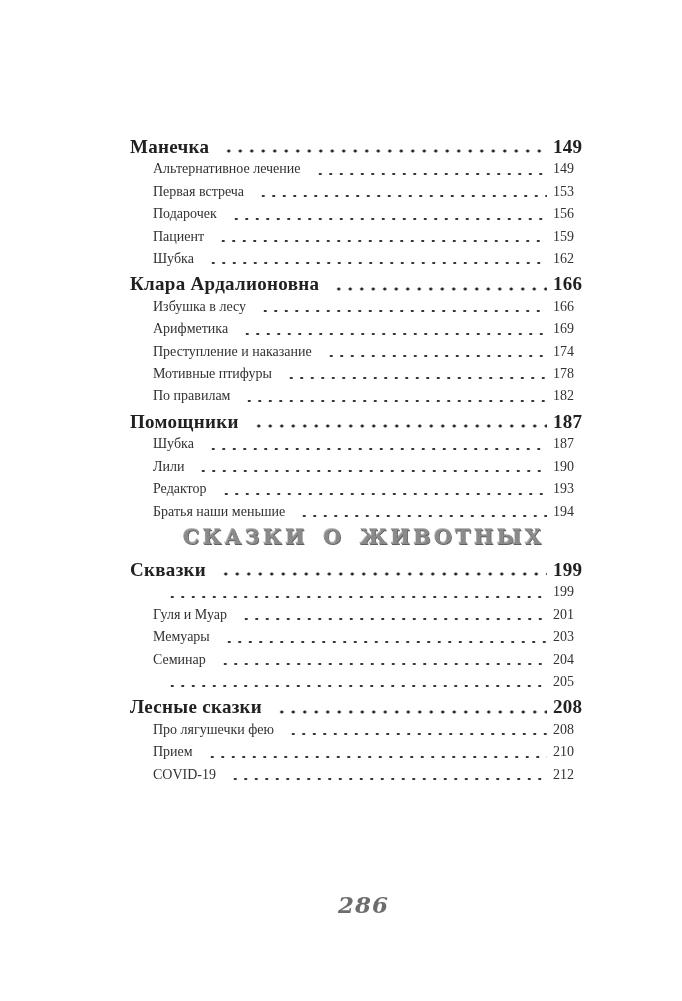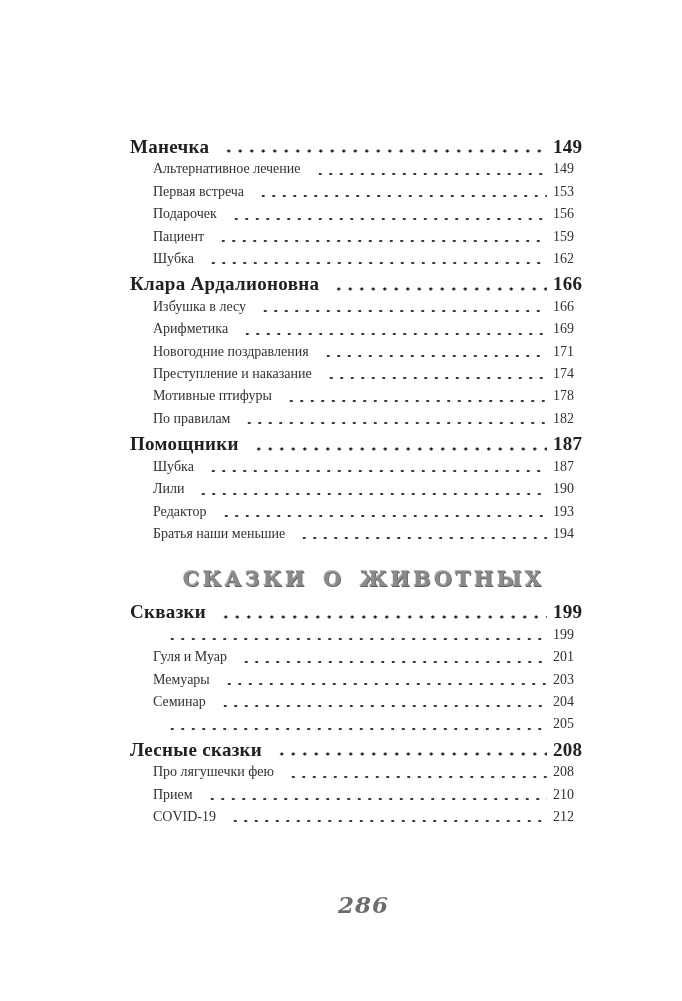--- a/index.html
+++ b/index.html
@@ -61,21 +61,21 @@
     background-image: radial-gradient(circle, #232120 1.35px, rgba(0,0,0,0) 1.75px);
     background-size: 11.5px 4px;
     background-position: left 2px bottom 5px;
   }
   .pageno {
     min-width: 44px;
     text-align: left;
   }
   .section-header {
     text-align: center;
-    margin-top: 20px;
+    margin-top: 0;
     margin-bottom: 8px;
     line-height: 28px;
     font-family: "DejaVu Serif", serif;
     font-weight: bold;
     font-size: 21px;
     letter-spacing: 3px;
     word-spacing: 5px;
     color: #8a8a8a;
     text-shadow: 0.6px 0.6px 0 #5f5f5f, -0.6px -0.6px 0 #b9b9b9;
   }
@@ -137,25 +137,20 @@
     <span class="title">Избушка в лесу</span>
     <span class="leader"></span>
     <span class="pageno">166</span>
   </div>
       <div class="toc-row sub">
     <span class="title">Арифметика</span>
     <span class="leader"></span>
     <span class="pageno">169</span>
   </div>
       <div class="toc-row sub">
-    <span class="title">Новогодние поздравления</span>
-    <span class="leader"></span>
-    <span class="pageno">171</span>
-  </div>
-      <div class="toc-row sub">
     <span class="title">Преступление и наказание</span>
     <span class="leader"></span>
     <span class="pageno">174</span>
   </div>
       <div class="toc-row sub">
     <span class="title">Мотивные птифуры</span>
     <span class="leader"></span>
     <span class="pageno">178</span>
   </div>
       <div class="toc-row sub">

